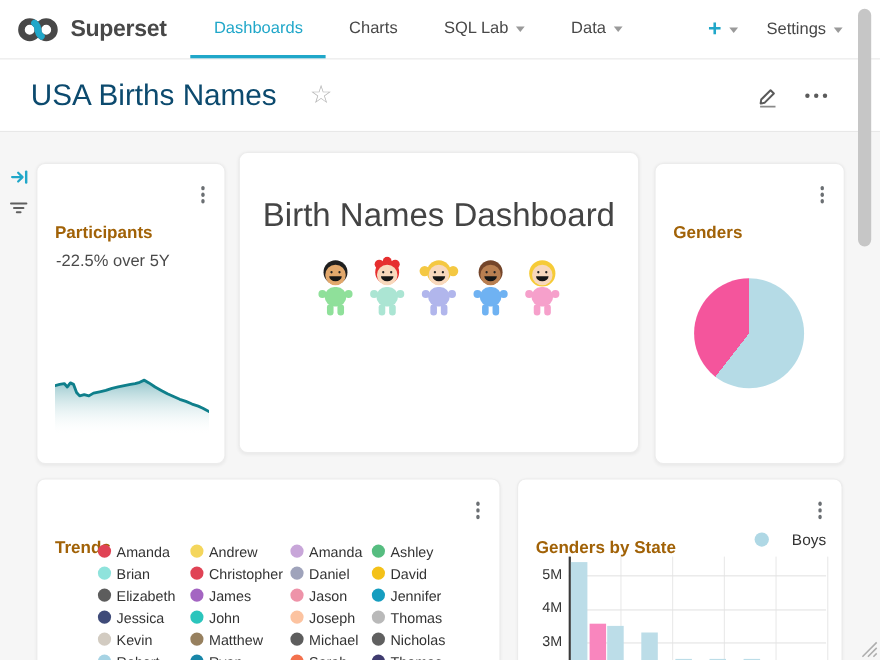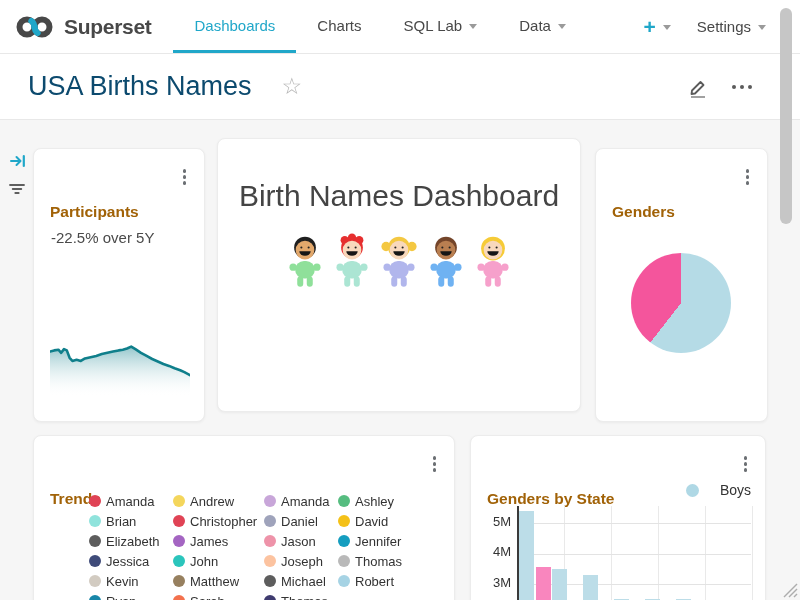--- a/index.html
+++ b/index.html
@@ -347,20 +347,24 @@
         </div>
         <div class="legend-item">
           <span class="dot" style="background: rgb(151, 128, 95);"></span>
           <span>Matthew</span>
         </div>
         <div class="legend-item">
           <span class="dot" style="background: rgb(93, 93, 93);"></span>
           <span>Michael</span>
         </div>
         <div class="legend-item">
+          <span class="dot" style="background: rgb(96, 96, 96);"></span>
+          <span>Nicholas</span>
+        </div>
+        <div class="legend-item">
           <span class="dot" style="background: rgb(166, 211, 228);"></span>
           <span>Robert</span>
         </div>
         <div class="legend-item">
           <span class="dot" style="background: rgb(24, 134, 168);"></span>
           <span>Ryan</span>
         </div>
         <div class="legend-item">
           <span class="dot" style="background: rgb(243, 113, 77);"></span>
           <span>Sarah</span>

